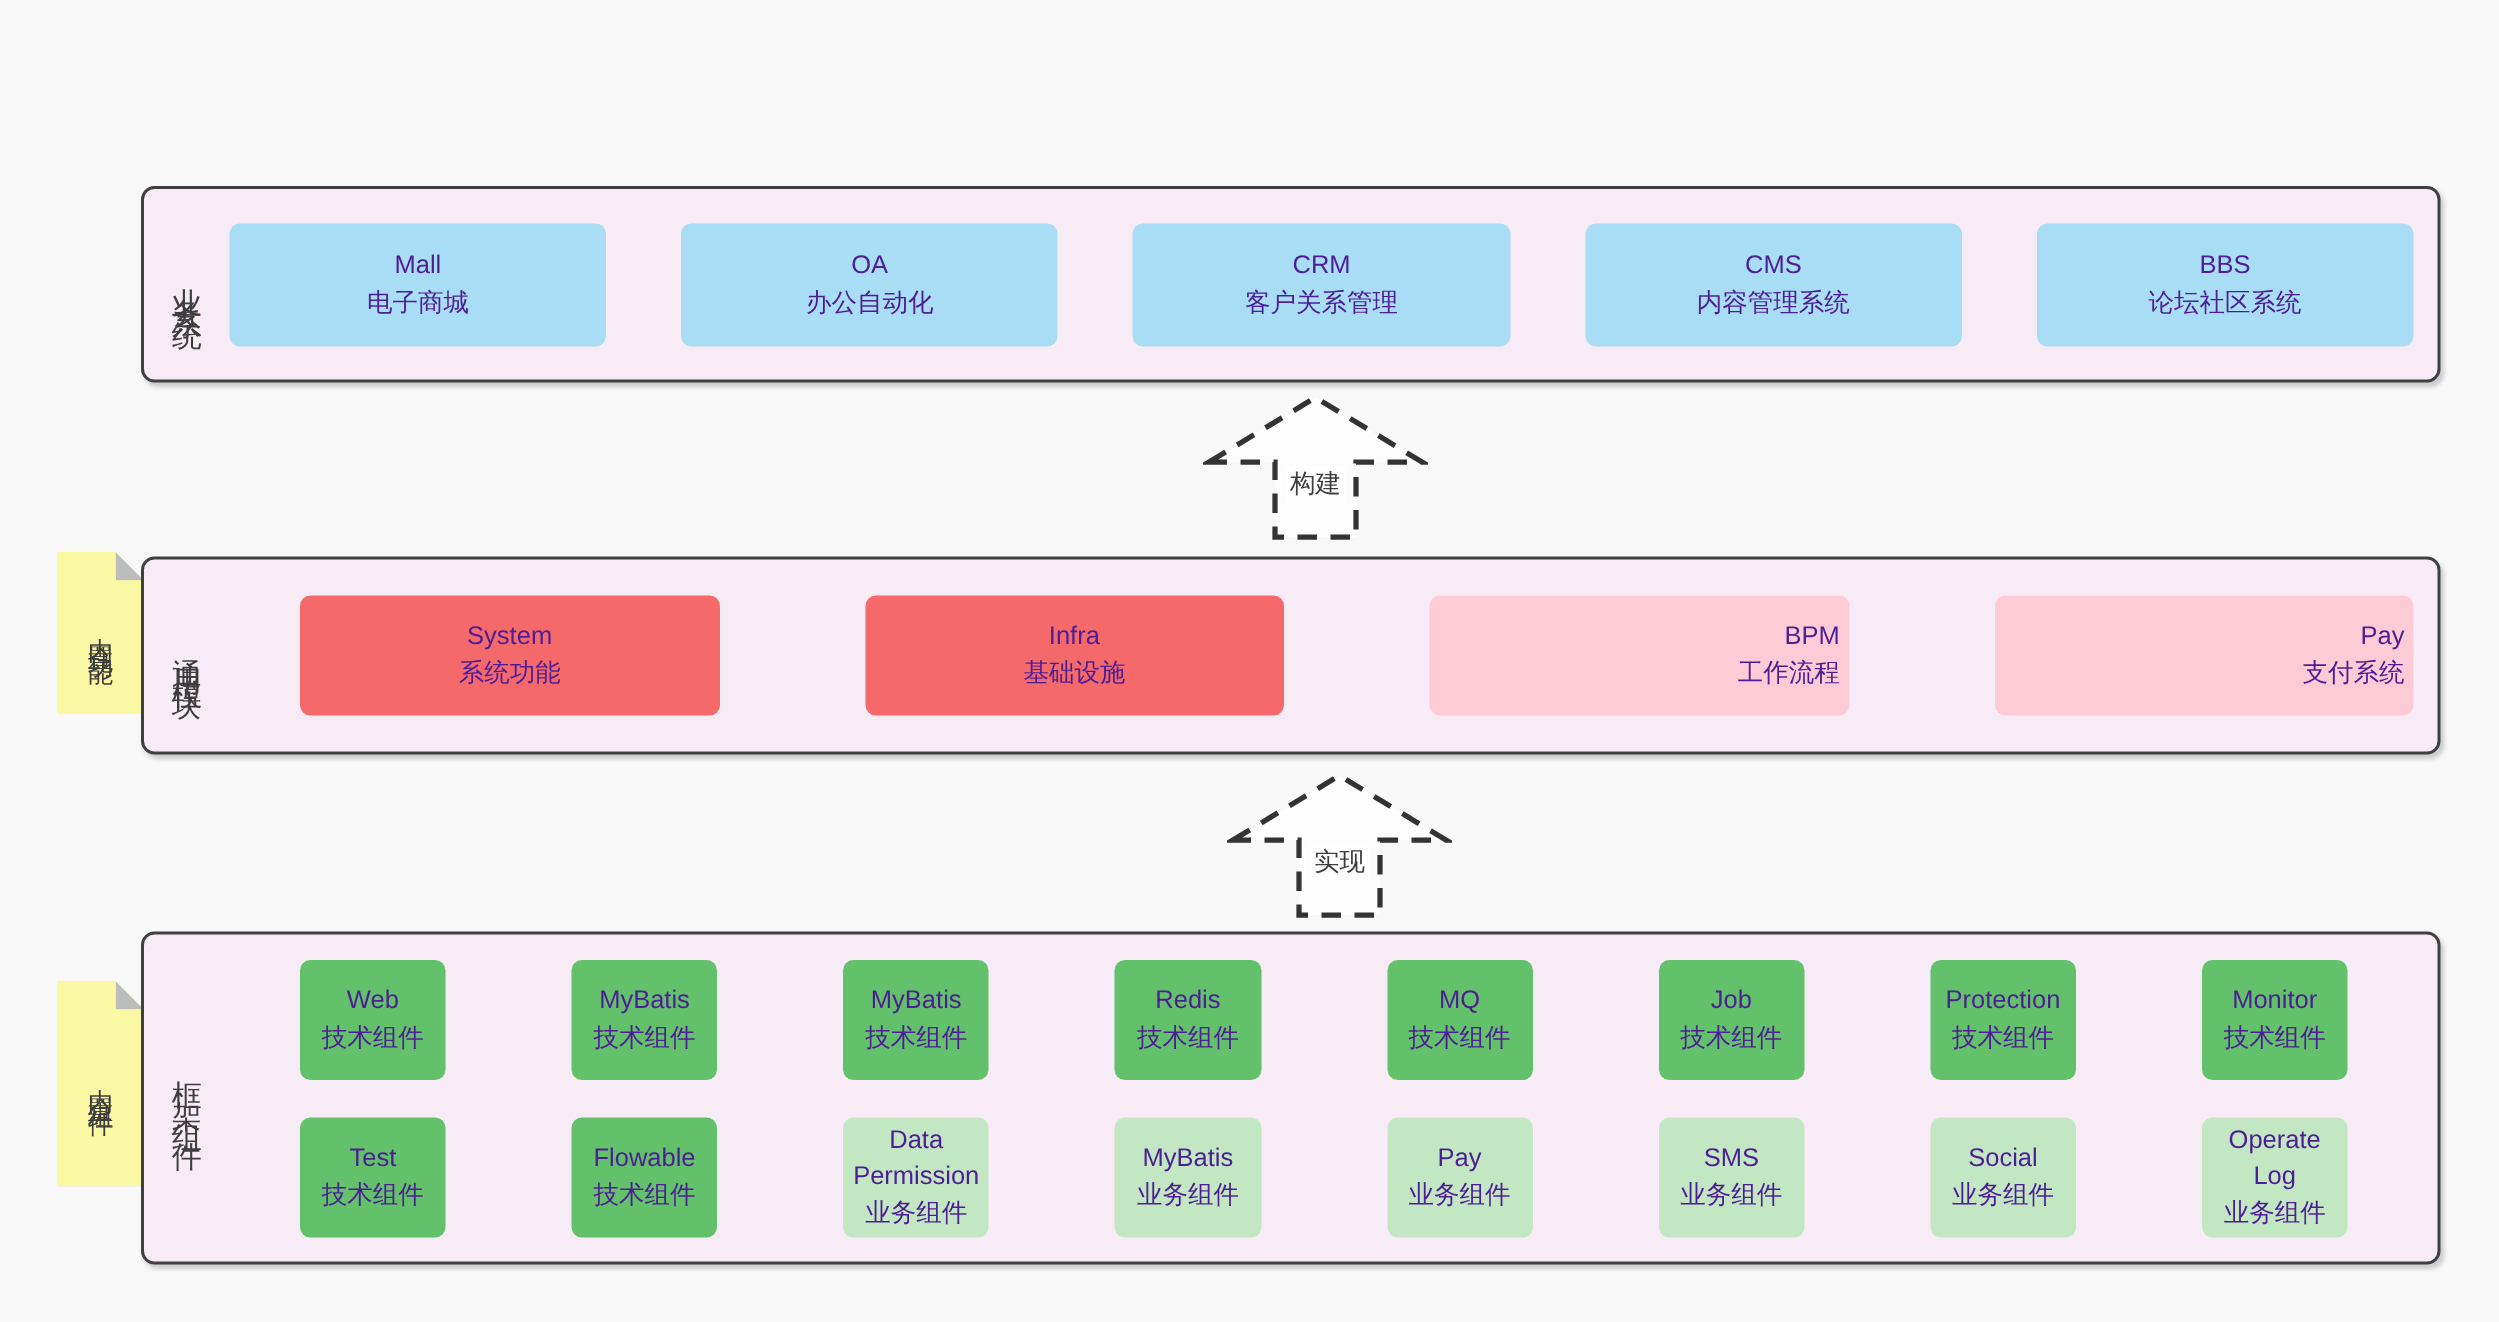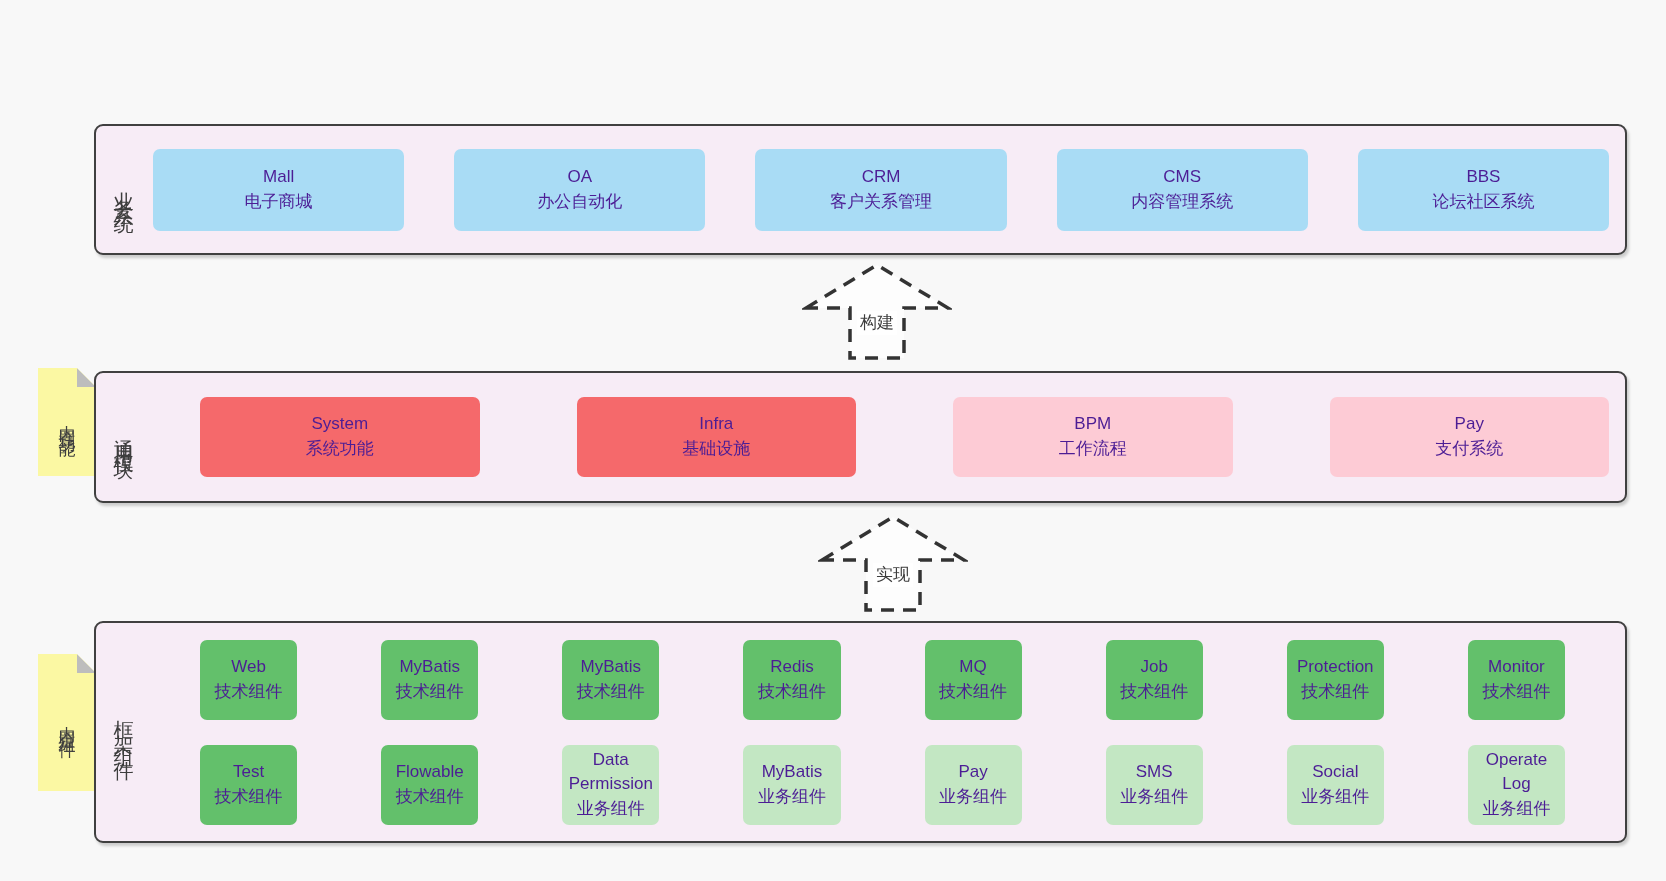--- a/index.html
+++ b/index.html
@@ -58,21 +58,21 @@
     display:flex; flex-direction:column;
     align-items:center; justify-content:center;
     text-align:center;
     font-size:17px; line-height:1.45;
     color:#4c1d95;
     padding:2px 6px;
   }
   .layer-2 .box, .layer-3 .box { height:80px;margin-left:47px; }
   .blue  { background:#a9dcf5; }
   .red   { background:#f5696b; }
-  .pink  { background:#fdcbd5; }
+  .pink  { background:#fdcbd5;align-items:flex-end; }
   .green { background:#63c06b; }
   .lgreen{ background:#c3e7c3; }
 
   
   .arrow {
     position:absolute; width:150px; height:100px; z-index:1;
   }
   .arrow-1 { left:802px; top:262px;text-align:center; }
   .arrow-2 { left:818px; top:514px; }
   .arrow svg { position:absolute; left:0; top:0; }

